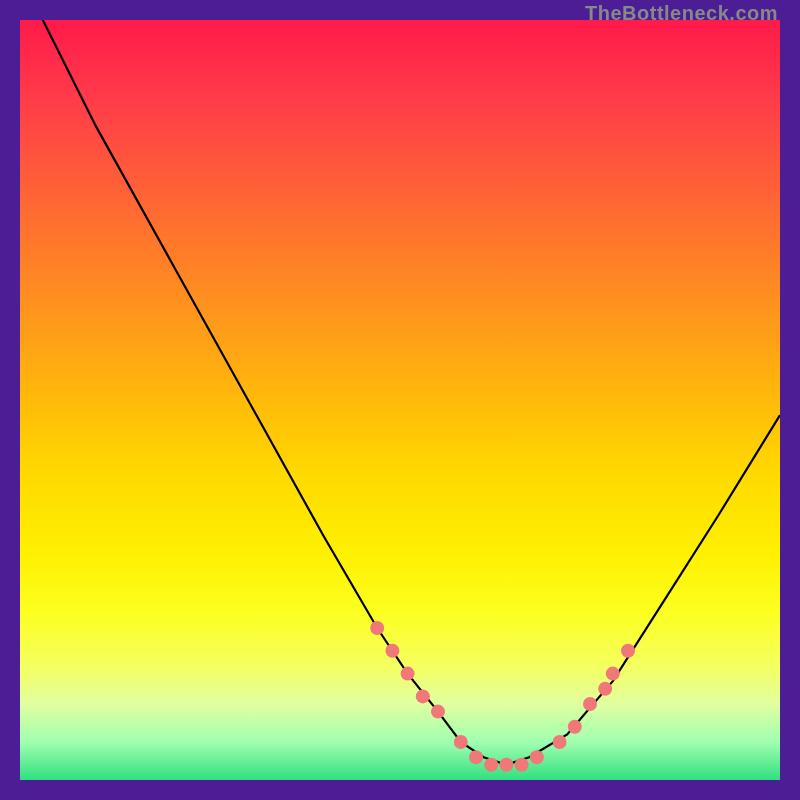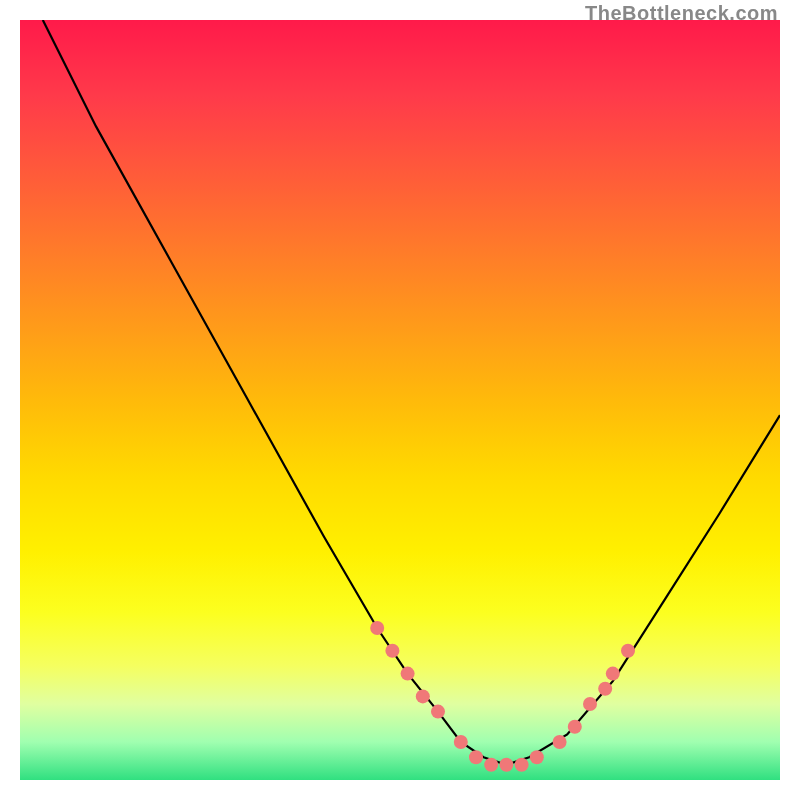--- a/index.html
+++ b/index.html
@@ -1,17 +1,17 @@
 <!DOCTYPE html>
 <html><head>
 <meta charset="utf-8">
 <style>
   * { margin: 0; padding: 0; box-sizing: border-box; }
   body { width: 800px; height: 800px; background: #000; position: relative; font-family: Arial, sans-serif; }
-  .outer { width: 800px; height: 800px; background: #ffffff; position: relative; }
+  .outer { width: 800px; height: 800px; background: #4c1d95; position: relative; }
   .plot-area { position: absolute; left: 20px; top: 20px; width: 760px; height: 760px; }
   .gradient-bg {
     position: absolute; inset: 0;
     background: linear-gradient(to bottom,
       #ff1a4a 0%,
       #ff3a4a 10%,
       #ff5a3a 20%,
       #ff7a2a 30%,
       #ff9a1a 40%,
       #ffba0a 50%,

